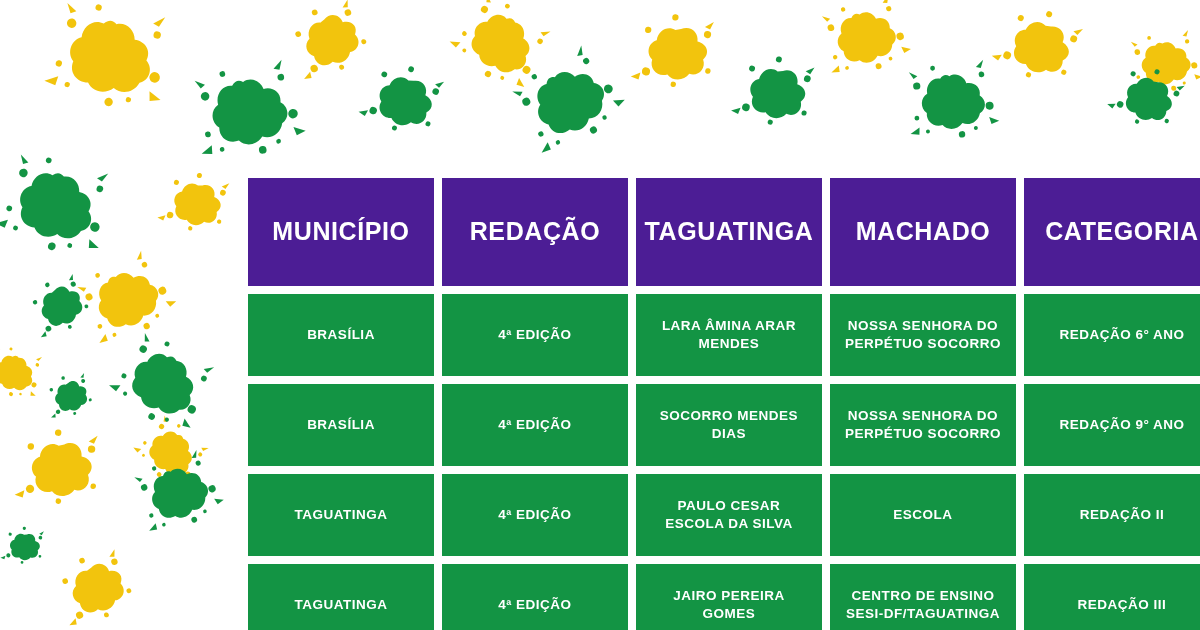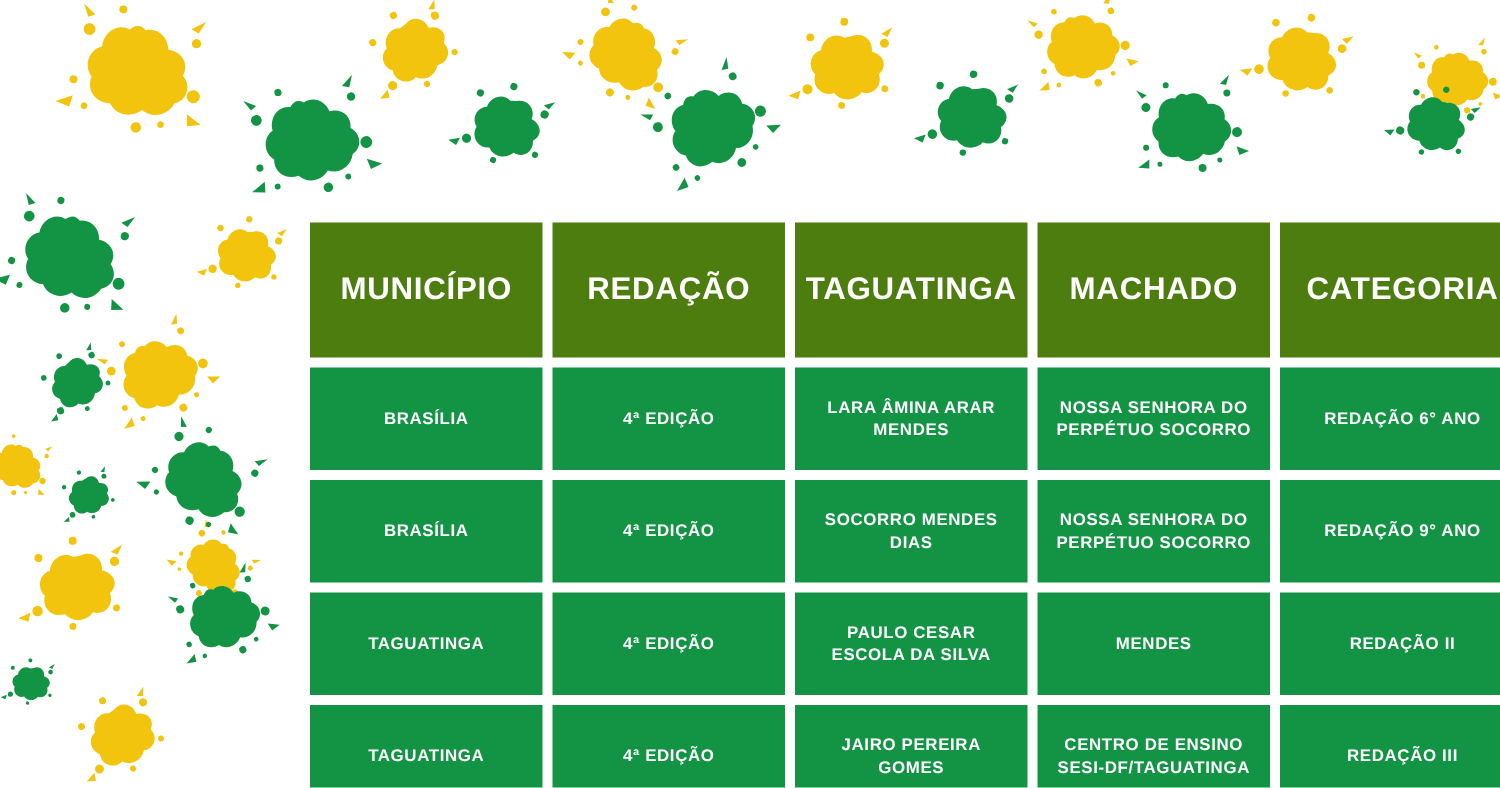--- a/index.html
+++ b/index.html
@@ -41,21 +41,21 @@
     table-layout: fixed;
     width: 968px;
   }
   table.award-table col.c-municipio { width: 186px; }
   table.award-table col.c-edicao    { width: 186px; }
   table.award-table col.c-estudante { width: 186px; }
   table.award-table col.c-escola    { width: 186px; }
   table.award-table col.c-categoria { width: 196px; }
 
   th.head-cell {
-    background: #4d7c0f;
+    background: #4c1d95;
     color: #ffffff;
     font-size: 25px;
     font-weight: bold;
     letter-spacing: 0.6px;
     height: 108px;
     vertical-align: middle;
     text-align: center;
     padding: 0 6px;
     line-height: 1.1;
   }
@@ -169,21 +169,21 @@
           <td class="body-cell">BRASÍLIA</td>
           <td class="body-cell">4ª EDIÇÃO</td>
           <td class="body-cell">SOCORRO MENDES DIAS</td>
           <td class="body-cell">NOSSA SENHORA DO PERPÉTUO SOCORRO</td>
           <td class="body-cell">REDAÇÃO 9° ANO</td>
         </tr>
         <tr>
           <td class="body-cell">TAGUATINGA</td>
           <td class="body-cell">4ª EDIÇÃO</td>
           <td class="body-cell">PAULO CESAR ESCOLA DA SILVA</td>
-          <td class="body-cell">MENDES</td>
+          <td class="body-cell">ESCOLA</td>
           <td class="body-cell">REDAÇÃO II</td>
         </tr>
         <tr>
           <td class="body-cell">TAGUATINGA</td>
           <td class="body-cell">4ª EDIÇÃO</td>
           <td class="body-cell">JAIRO PEREIRA GOMES</td>
           <td class="body-cell">CENTRO DE ENSINO SESI-DF/TAGUATINGA</td>
           <td class="body-cell">REDAÇÃO III</td>
         </tr>
       </tbody>

